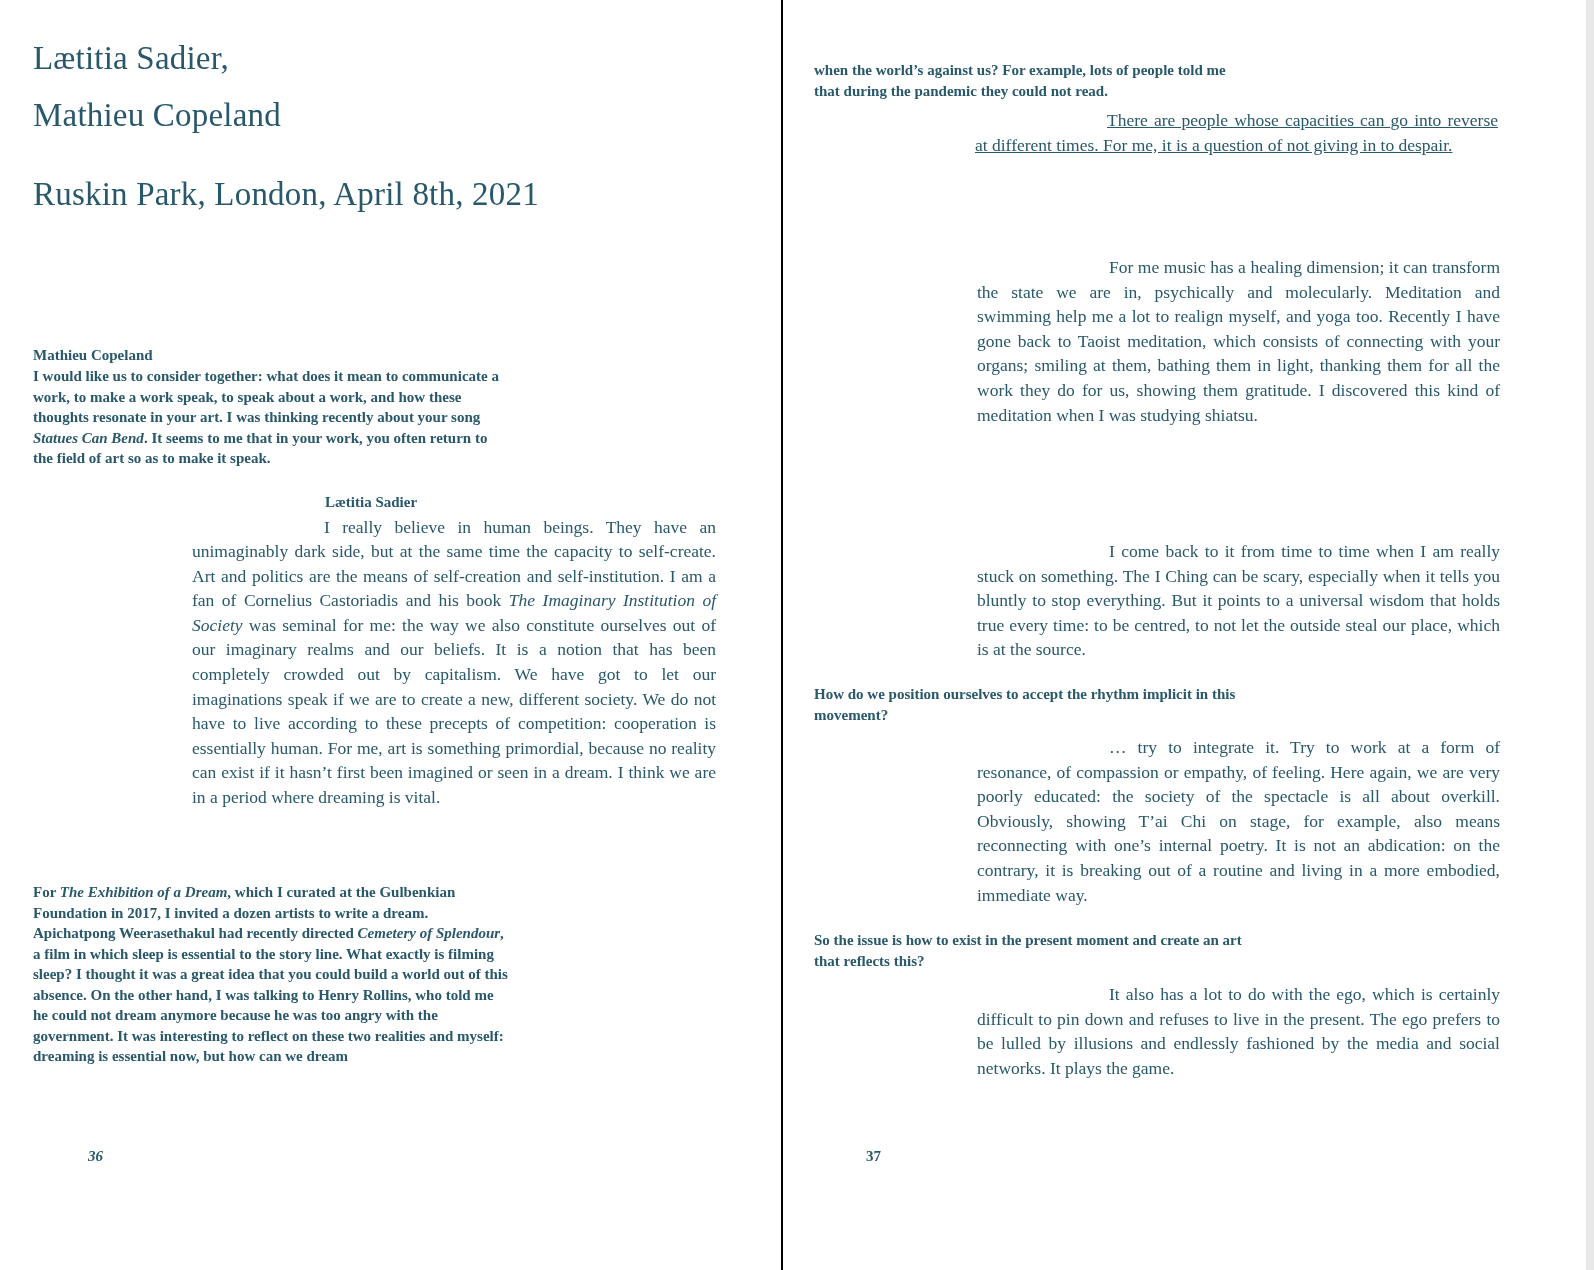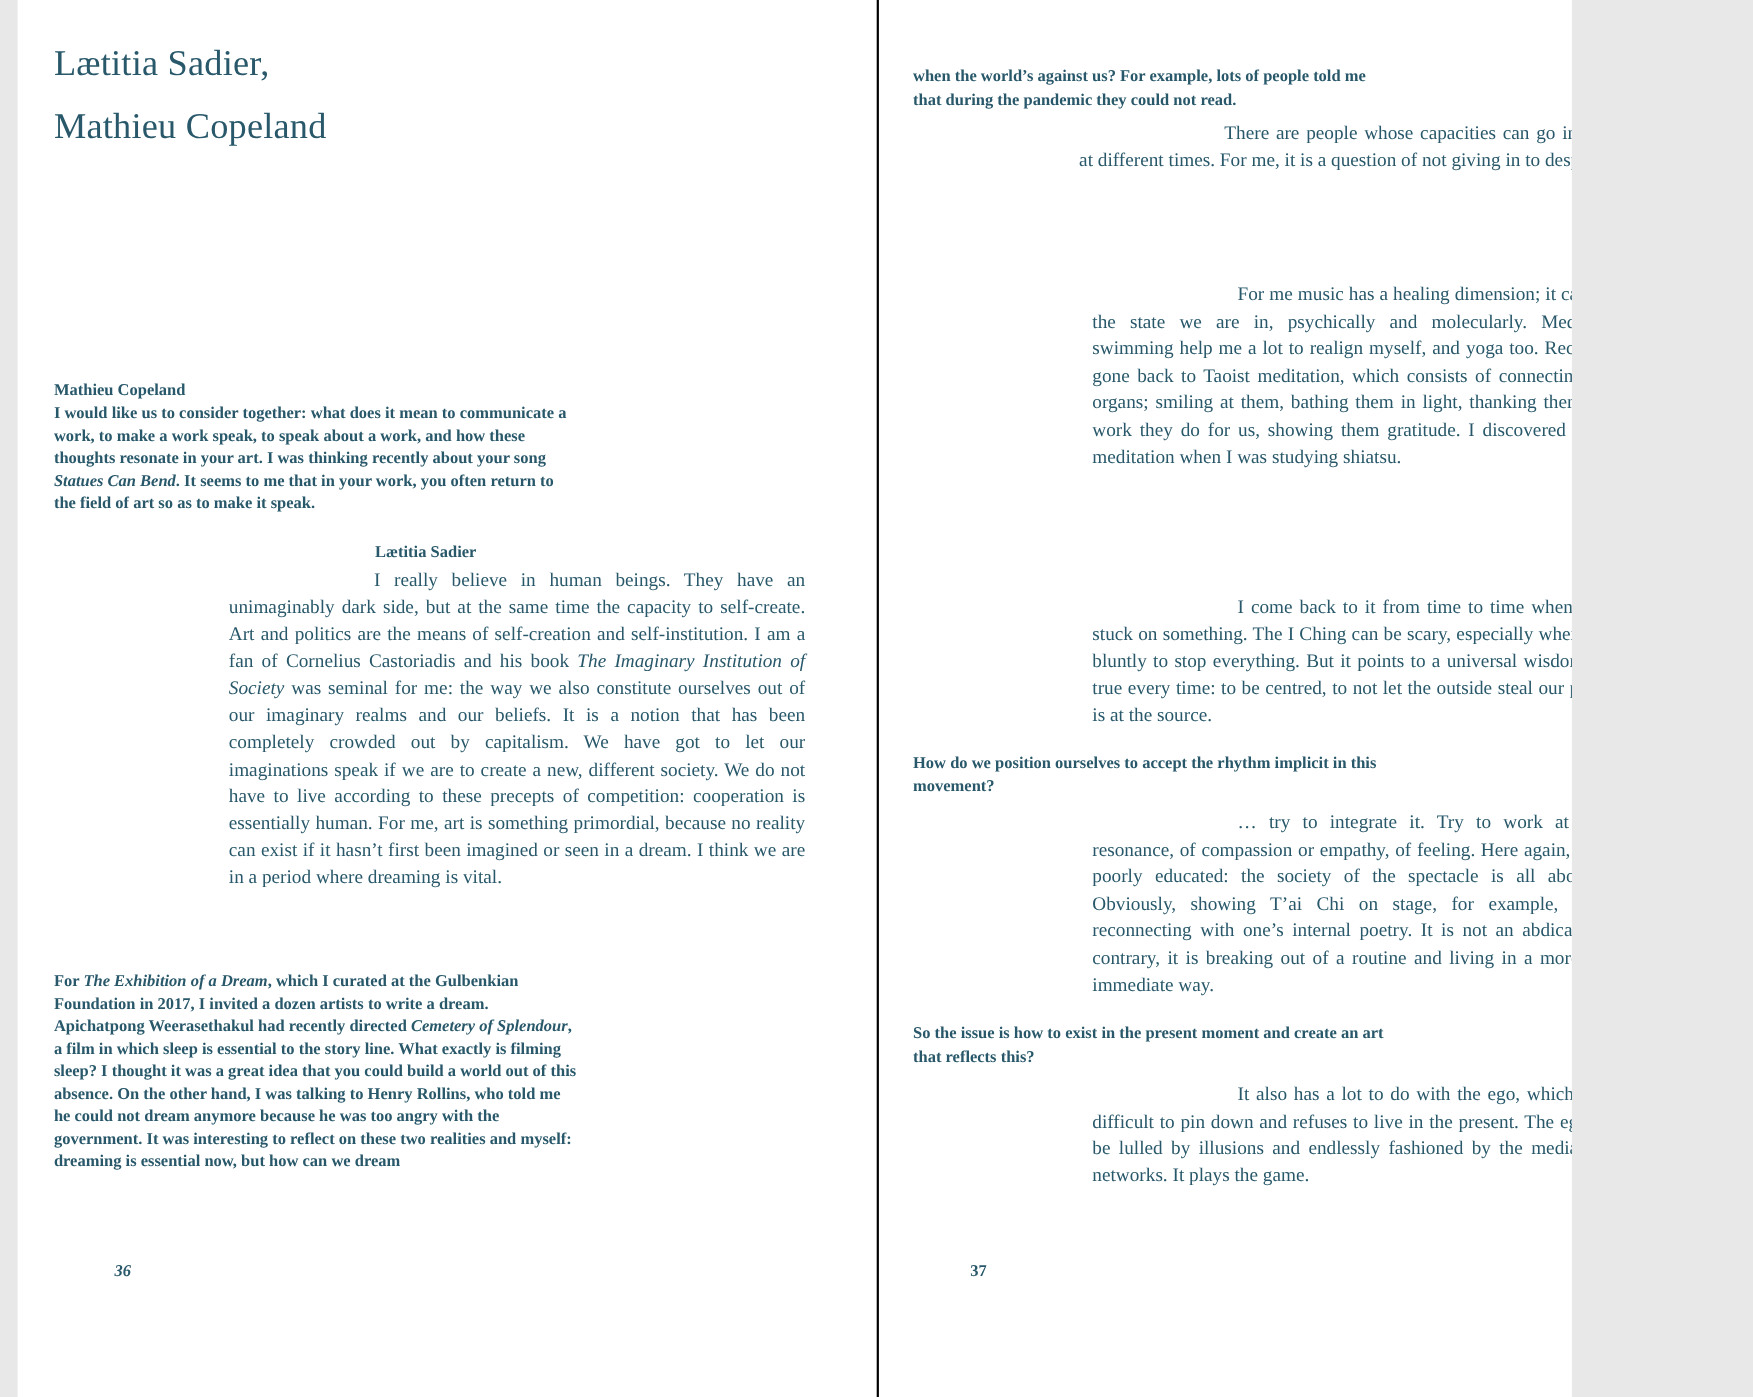--- a/index.html
+++ b/index.html
@@ -6,26 +6,25 @@
     --ink: #28586a;
     --divider: #000000;
     --paper: #ffffff;
   }
   * { margin: 0; padding: 0; box-sizing: border-box; }
   html, body { background: #e8e8e8; }
   body { font-family: "Liberation Serif", "DejaVu Serif", serif; }
 
   .spread {
     position: relative;
-    width: 1413px;
+    width: 1586px;
     height: 1270px;
     background: var(--paper);
     color: var(--ink);
     overflow: hidden;
-    margin-left: 16px;
   }
 
   .divider {
     position: absolute;
     left: 781px;
     top: 0;
     width: 2px;
     height: 1270px;
     background: var(--divider);
   }
@@ -86,21 +85,21 @@
   .page.left .title      { top: 30px;   left: 0; }
   .page.left .subtitle   { top: 176px;  left: 0; }
   .page.left .q1-speaker { top: 345px;  left: 0; }
   .page.left .q1         { top: 366px;  left: 0;    width: 478px; }
   .page.left .a1         { top: 492px;  left: 159px; width: 524px; }
   .page.left .q2         { top: 882px;  left: 0;    width: 478px; }
   .page.left .page-number{ top: 1148px; left: 55px; font-style: italic; }
 
   
   .page.right .q2c       { top: 60px;   left: 0;    width: 432px; }
-  .page.right .a2        { top: 108px;  left: 151px; width: 523px; }
+  .page.right .a2        { top: 108px;  left: 161px; width: 523px; text-decoration: underline; }
   .page.right .q3        { top: 205px;  left: 0;    width: 432px; }
   .page.right .a3        { top: 255px;  left: 163px; width: 523px; }
   .page.right .q4        { top: 476px;  left: 0;    width: 432px; }
   .page.right .a4        { top: 539px;  left: 163px; width: 523px; }
   .page.right .q5        { top: 684px;  left: 0;    width: 432px; }
   .page.right .a5        { top: 735px;  left: 163px; width: 523px; }
   .page.right .q6        { top: 930px;  left: 0;    width: 432px; }
   .page.right .a6        { top: 982px;  left: 163px; width: 523px; }
   .page.right .page-number{ top: 1148px; left: 52px; }
 </style>
@@ -109,20 +108,21 @@
 
 <div class="spread">
 
   <div class="divider"></div>
 
   <section class="page left">
     <h1 class="title">
       <span class="title-line">Lætitia Sadier,</span>
       <span class="title-line">Mathieu Copeland</span>
     </h1>
+    <h2 class="subtitle">Ruskin Park, London, April 8th, 2021</h2>
 
     <div class="speaker q1-speaker">Mathieu Copeland</div>
     <div class="question q1"><span>I would like us to consider together: what does it mean to communicate a work, to make a work speak, to speak about a work, and how these thoughts resonate in your art. I was thinking recently about your song </span><i>Statues Can Bend</i><span>. It seems to me that in your work, you often return to the field of art so as to make it speak.</span></div>
 
     <div class="answer-wrap a1">
       <div class="speaker answer-speaker">Lætitia Sadier</div>
       <p class="answer"><span>I really believe in human beings. They have an unimaginably dark side, but at the same time the capacity to self-create. Art and politics are the means of self-creation and self-institution. I am a fan of Cornelius Castoriadis and his book </span><i>The Imaginary Institution of Society</i><span> was seminal for me: the way we also constitute ourselves out of our imaginary realms and our beliefs. It is a notion that has been completely crowded out by capitalism. We have got to let our imaginations speak if we are to create a new, different society. We do not have to live according to these precepts of competition: cooperation is essentially human. For me, art is something primordial, because no reality can exist if it hasn’t first been imagined or seen in a dream. I think we are in a period where dreaming is vital.</span></p>
     </div>
 
     <div class="question q2"><span>For </span><i>The Exhibition of a Dream</i><span>, which I curated at the Gulbenkian Foundation in 2017, I invited a dozen artists to write a dream. Apichatpong Weerasethakul had recently directed </span><i>Cemetery of Splendour</i><span>, a film in which sleep is essential to the story line. What exactly is filming sleep? I thought it was a great idea that you could build a world out of this absence. On the other hand, I was talking to Henry Rollins, who told me he could not dream anymore because he was too angry with the government. It was interesting to reflect on these two realities and myself: dreaming is essential now, but how can we dream</span></div>

